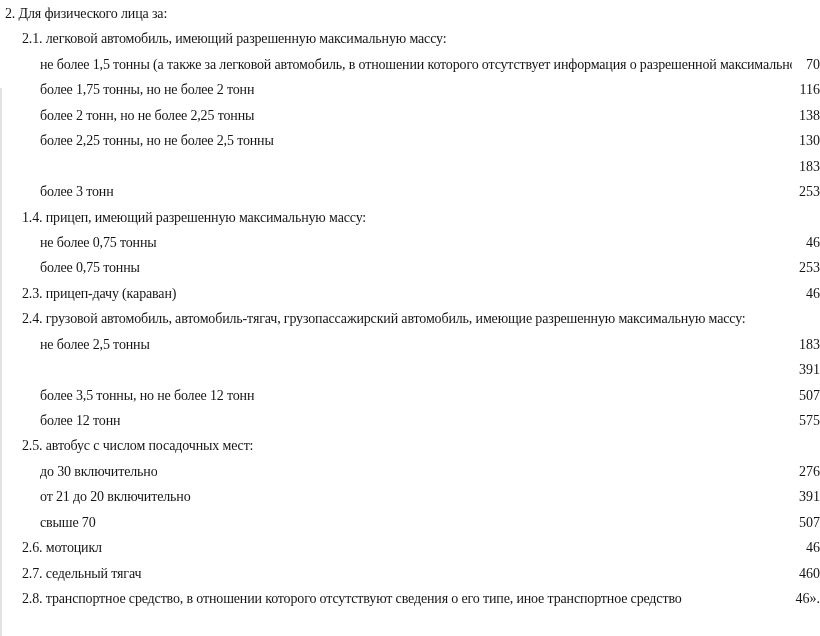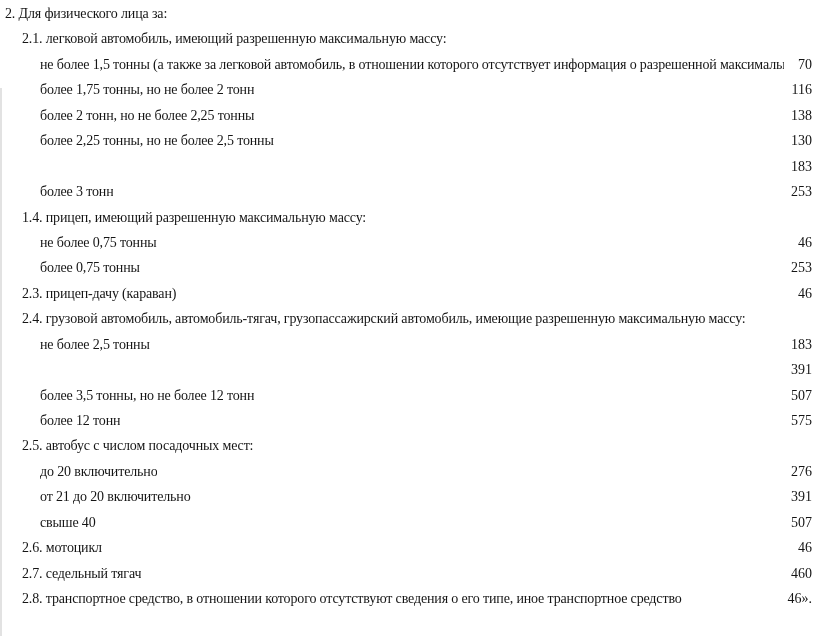--- a/index.html
+++ b/index.html
@@ -29,21 +29,20 @@
     top: 2px;
     left: 0;
     right: 0;
   }
   .row {
     display: flex;
     align-items: baseline;
     height: 25.45px;
     box-sizing: border-box;
     padding-top: 4px;
-    padding-right: 8px;
   }
   .row .txt {
     white-space: nowrap;
     overflow: hidden;
     flex: 0 1 auto;
     letter-spacing: -0.15px;
   }
   .row .val {
     margin-left: auto;
     flex: 0 0 auto;
@@ -144,31 +143,31 @@
     <span class="txt">более 12 тонн</span>
     <span class="val">575</span>
   </div>
 
   <div class="row lvl1">
     <span class="txt">2.5. автобус с числом посадочных мест:</span>
     <span class="val"></span>
   </div>
 
   <div class="row lvl2">
-    <span class="txt">до 20 включительно</span>
+    <span class="txt">до 30 включительно</span>
     <span class="val">276</span>
   </div>
 
   <div class="row lvl2">
     <span class="txt">от 21 до 20 включительно</span>
     <span class="val">391</span>
   </div>
 
   <div class="row lvl2">
-    <span class="txt">свыше 40</span>
+    <span class="txt">свыше 70</span>
     <span class="val">507</span>
   </div>
 
   <div class="row lvl1">
     <span class="txt">2.6. мотоцикл</span>
     <span class="val">46</span>
   </div>
 
   <div class="row lvl1">
     <span class="txt">2.7. седельный тягач</span>

